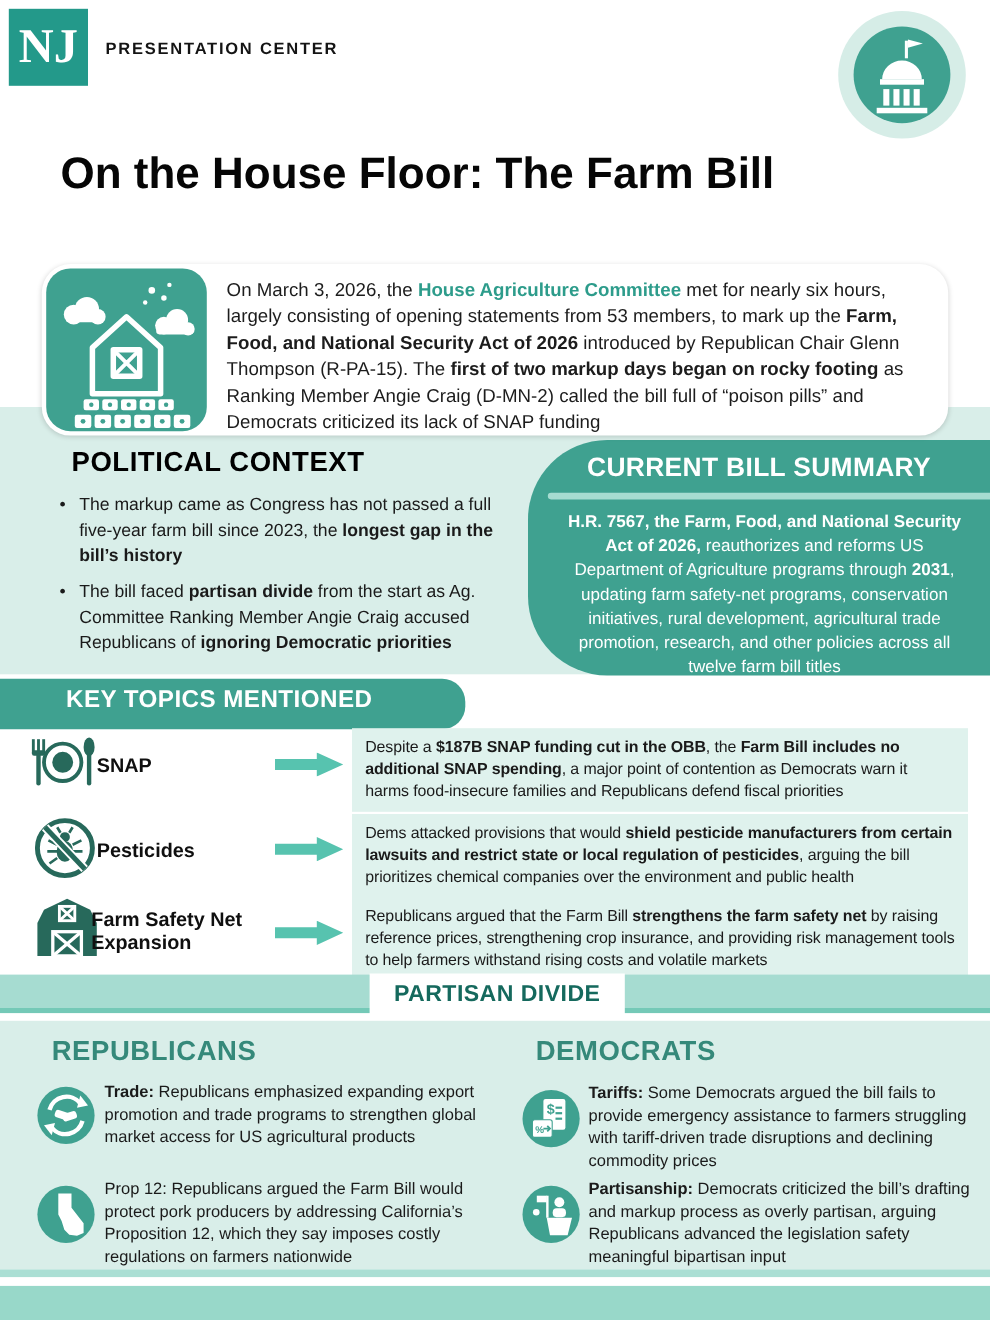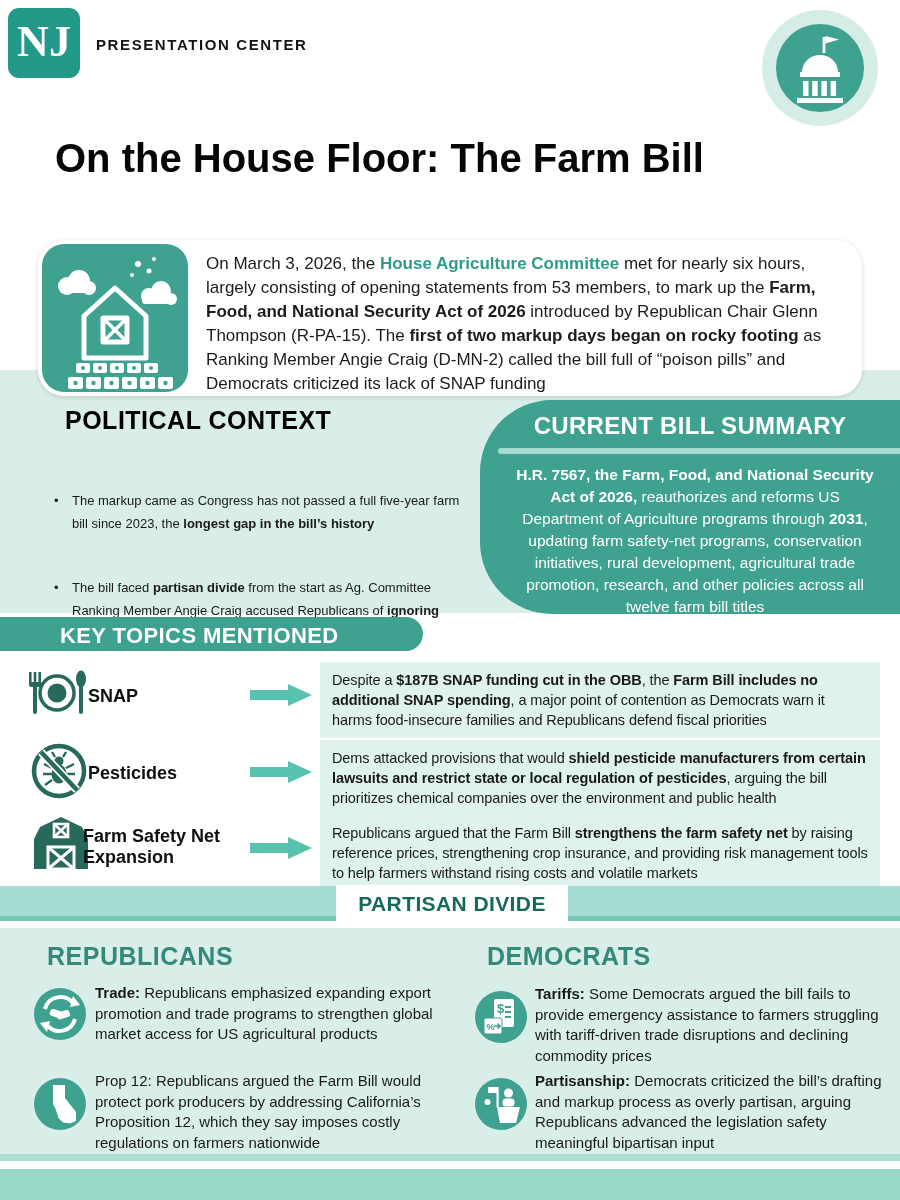--- a/index.html
+++ b/index.html
@@ -1,44 +1,44 @@
 <!DOCTYPE html>
 <html><head>
 <meta charset="utf-8">
 <style>
   html,body{margin:0;padding:0;background:#fff;}
   #page{position:relative;width:900px;height:1200px;background:#fff;overflow:hidden;
         font-family:"Liberation Sans", sans-serif;color:#1a1a1a;}
   
   .nj-logo{position:absolute;left:8px;top:8px;width:72px;height:70px;background:#23998A;
            color:#fff;font-family:"Liberation Serif", serif;font-weight:bold;font-size:44px;
-           text-align:center;line-height:68px;border-radius:11px;}
+           text-align:center;line-height:68px;}
   .brand{position:absolute;left:96px;top:36px;font-size:15px;font-weight:bold;letter-spacing:1.6px;color:#141414;}
   .capitol-outer{position:absolute;left:762px;top:10px;width:116px;height:116px;border-radius:50%;background:#D6EDE7;}
   .capitol-inner{position:absolute;left:14px;top:14px;width:88px;height:88px;border-radius:50%;background:#3FA190;}
   
   .page-title{position:absolute;left:55px;top:136px;font-size:40px;font-weight:bold;color:#060606;}
   .page-subtitle{position:absolute;left:57px;top:196px;font-size:21px;font-weight:bold;color:#2D9C8B;}
   
   .section-context{position:absolute;left:0;top:370px;width:900px;height:243px;background:#D9EEE9;}
   .intro-card{position:absolute;left:38px;top:240px;width:824px;height:156px;background:#fff;border-radius:26px;
               box-shadow:0 1px 5px rgba(0,0,0,.15);z-index:2;}
   .farm-tile{position:absolute;left:4px;top:4px;width:146px;height:148px;border-radius:22px;background:#3FA190;}
   .intro-text{position:absolute;left:168px;top:12px;width:644px;font-size:17px;line-height:24px;color:#1c1c1c;}
   .pc-heading{position:absolute;left:65px;top:406px;font-size:25px;font-weight:bold;color:#000000;letter-spacing:.5px;}
   .pc-bullets{position:absolute;left:48px;top:448px;width:412px;margin:0;padding:0;list-style:none;}
-  .pc-bullets li{position:relative;padding-left:24px;font-size:13px;line-height:23px;margin-bottom:10px;margin-top:41px;}
+  .pc-bullets li{position:relative;padding-left:24px;font-size:16px;line-height:23px;margin-bottom:10px;}
   .pc-bullets li::before{content:"•";position:absolute;left:6px;}
   .bill-blob{position:absolute;left:480px;top:400px;width:420px;height:214px;background:#3FA190;
              border-radius:72px 0 0 72px;color:#fff;}
   .bill-heading{margin-top:12px;text-align:center;font-size:24px;font-weight:bold;letter-spacing:.3px;}
   .bill-underline{margin:8px 0 0 18px;width:402px;height:6px;background:#A6DCD1;border-radius:3px 0 0 3px;}
   .bill-body{margin:10px 20px 0 30px;font-size:15.5px;line-height:22px;text-align:center;}
   
-  .kt-banner{position:absolute;left:0;top:617px;width:423px;height:34px;background:#3FA190;
+  .kt-banner{position:absolute;left:0;top:617px;width:423px;height:46px;background:#3FA190;
              border-radius:0 21px 21px 0;color:#fff;font-size:22px;font-weight:bold;line-height:38px;
              padding-left:60px;box-sizing:border-box;letter-spacing:.4px;}
   .topic-icon{position:absolute;}
   .topic-label{position:absolute;font-size:18px;font-weight:bold;text-align:left;color:#0f0f0f;}
   .topic-arrow{position:absolute;}
   .topic-box{position:absolute;left:320px;width:560px;min-height:60px;background:#DFF2ED;
              padding:8px 12px;box-sizing:border-box;font-size:14.5px;line-height:20px;letter-spacing:-0.1px;}
   
   .pd-band{position:absolute;left:0;top:886px;width:900px;height:30px;background:#A6DCD1;}
   .pd-line{position:absolute;left:0;top:916px;width:900px;height:5px;background:#74C9B7;}

